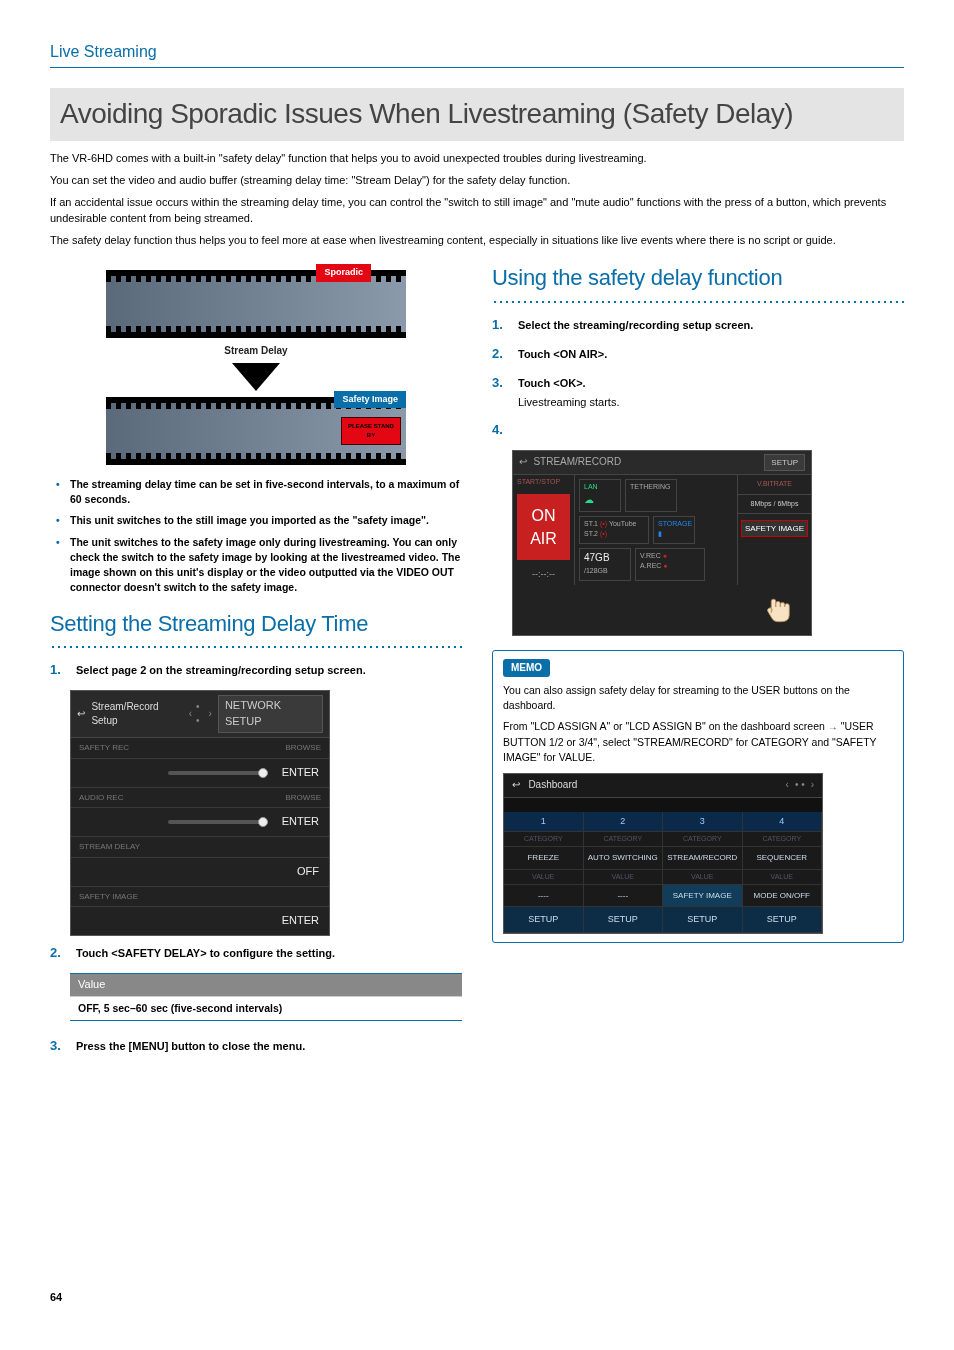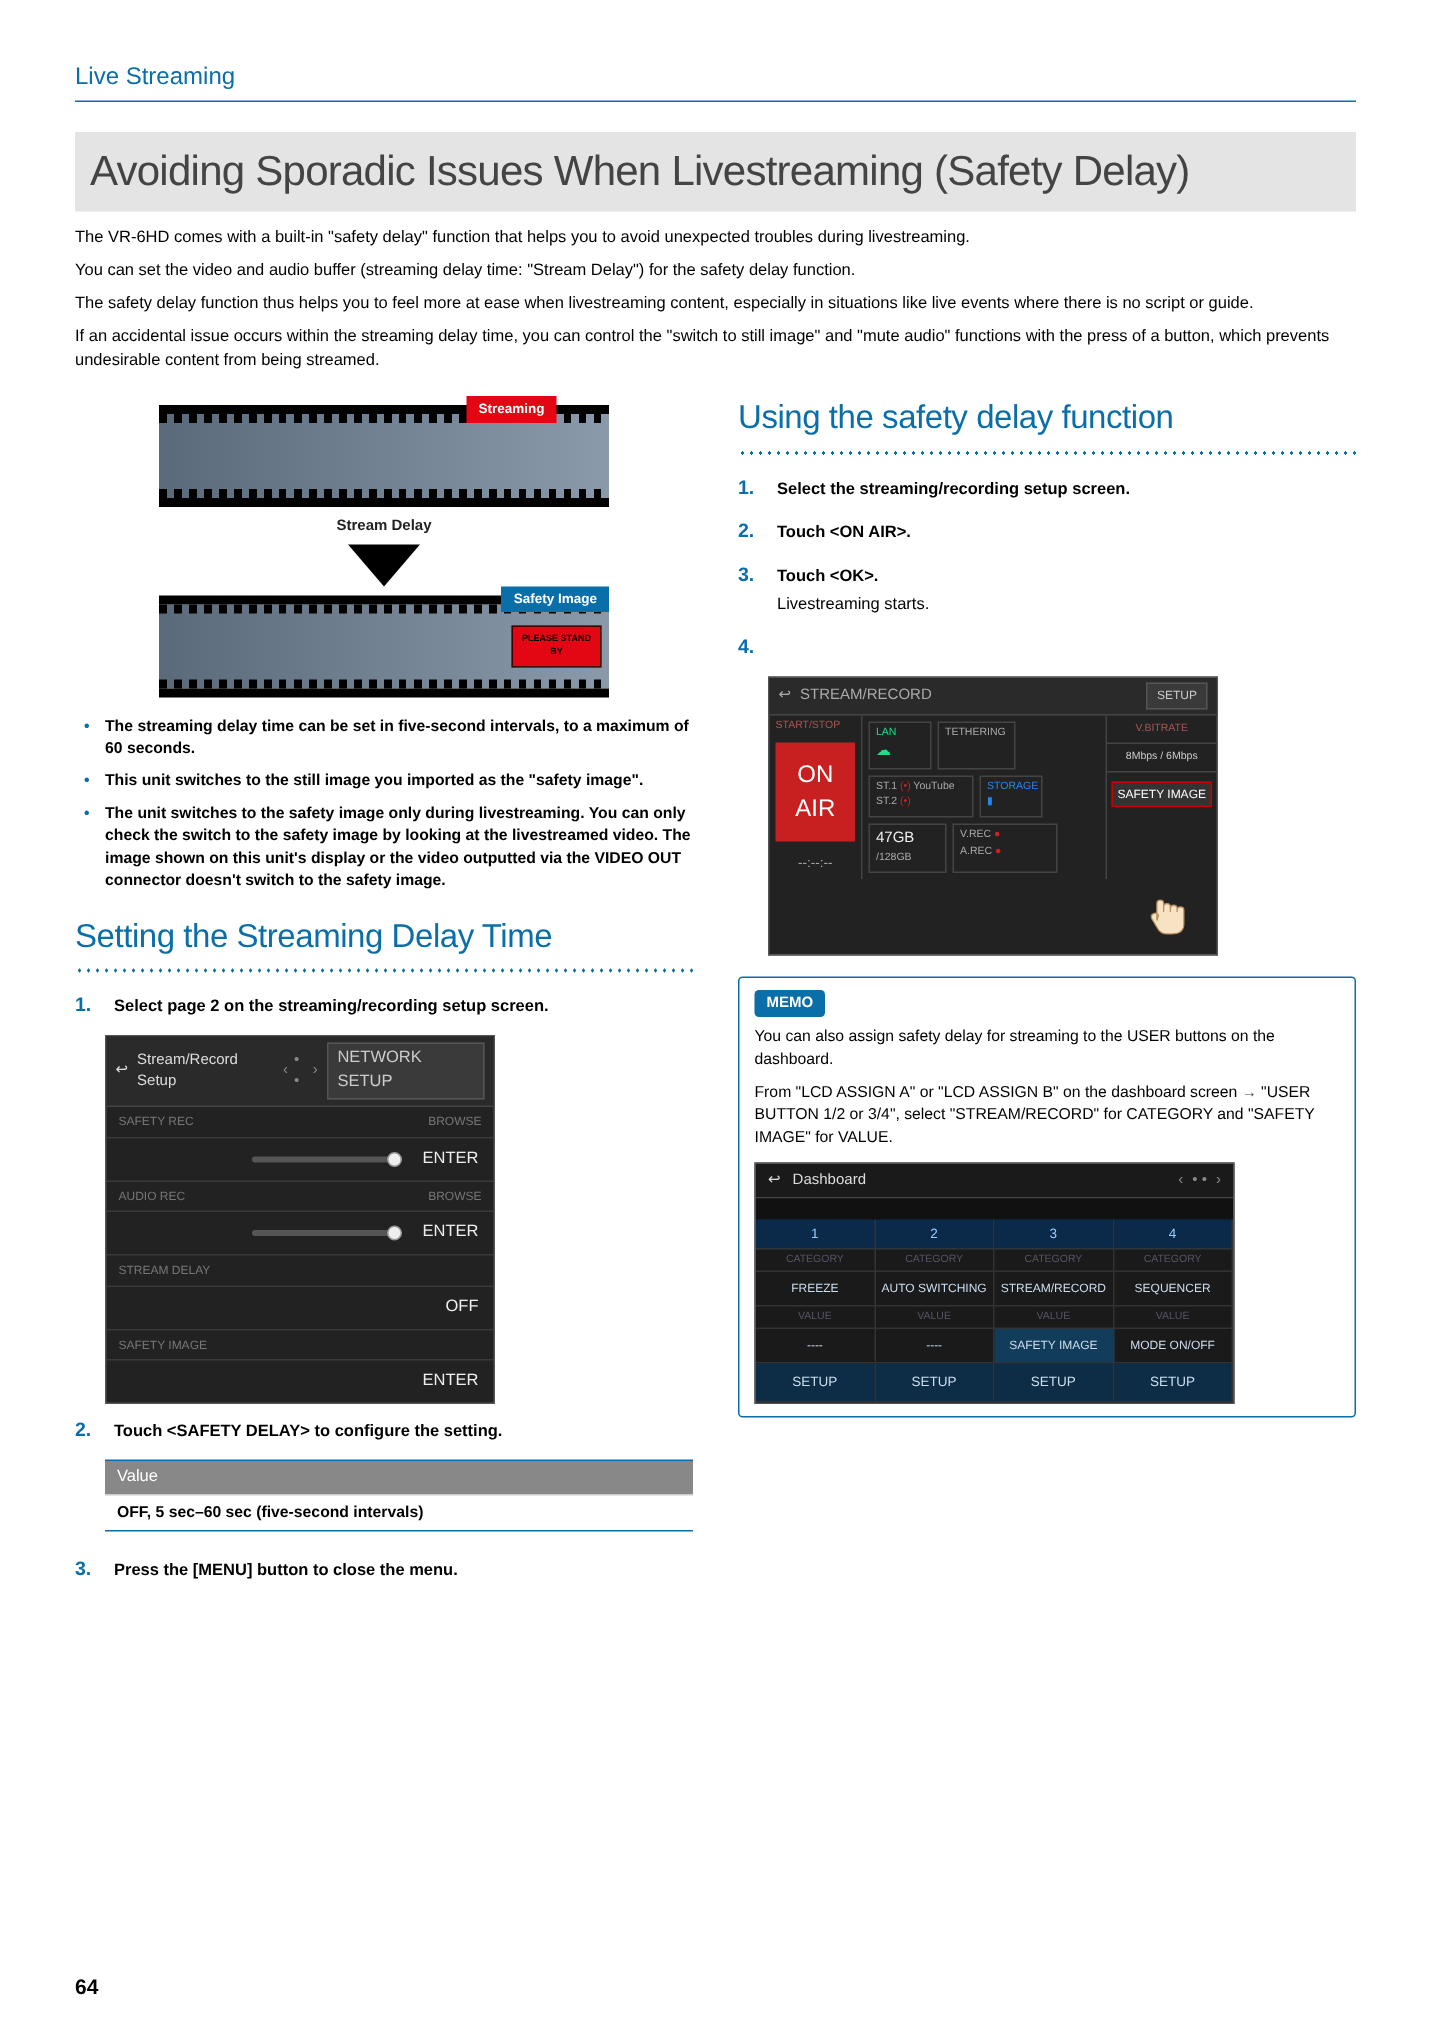--- a/index.html
+++ b/index.html
@@ -113,24 +113,24 @@
     margin-bottom: 6px;
   }
   .memo-box p { font-size: 10.5px; margin-bottom: 6px; }
   .memo-frame {
     border: 1px solid #0a6ea8;
     border-radius: 3px;
     padding: 8px 10px;
   }
   .page-num {
     position: absolute;
-    bottom: 16px;
+    bottom: 44px;
     left: 50px;
     font-weight: bold;
-    font-size: 14px;
+    font-size: 11px;
     margin-top: 24px;
   }
   
   .ui-panel {
     background: #222;
     border: 1px solid #555;
     color: #ddd;
     font-size: 9px;
     margin: 8px 0;
     width: 260px;
@@ -267,31 +267,31 @@
 </head>
 <body>
 
 <div class="breadcrumb">Live Streaming</div>
 
 <h1 class="main-title">Avoiding Sporadic Issues When Livestreaming (Safety Delay)</h1>
 
 <div class="intro">
   <p>The VR-6HD comes with a built-in "safety delay" function that helps you to avoid unexpected troubles during livestreaming.</p>
   <p>You can set the video and audio buffer (streaming delay time: "Stream Delay") for the safety delay function.</p>
+  <p>If an accidental issue occurs within the streaming delay time, you can control the "switch to still image" and "mute audio" functions with the press of a button, which prevents undesirable content from being streamed.</p>
   <p>The safety delay function thus helps you to feel more at ease when livestreaming content, especially in situations like live events where there is no script or guide.</p>
-  <p>If an accidental issue occurs within the streaming delay time, you can control the "switch to still image" and "mute audio" functions with the press of a button, which prevents undesirable content from being streamed.</p>
 </div>
 
 <div class="cols">
 
   <div class="col">
 
     <div class="diagram">
       <div class="filmstrip">
-        <div class="tag tag-red">Streaming</div>
+        <div class="tag tag-red">Sporadic</div>
       </div>
       <div class="stream-label">Stream Delay</div>
       <div class="down-arrow"></div>
       <div class="filmstrip" style="position:relative;">
         <div class="tag tag-blue">Safety Image</div>
         <div class="standby">PLEASE STAND BY</div>
       </div>
     </div>
 
     <ul class="bullets">

